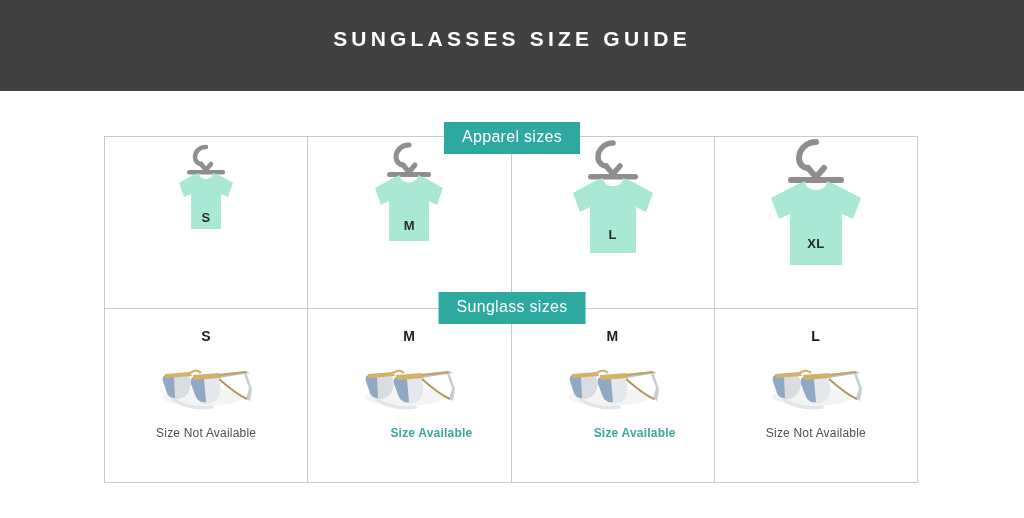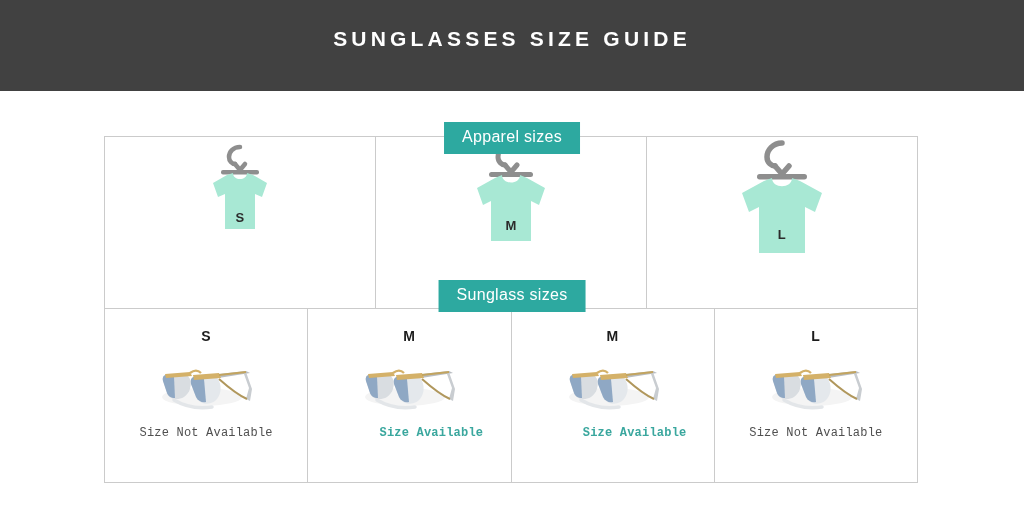--- a/index.html
+++ b/index.html
@@ -88,21 +88,21 @@
     color: #ffffff;
     font-size: 16px;
     font-weight: 300;
     letter-spacing: 0.3px;
     padding: 7px 18px 9px 18px;
     line-height: 1;
     white-space: nowrap;
     z-index: 5;
   }
   .badge-apparel { top: 122px; }
-  .badge-sunglass { top: 280px; }
+  .badge-sunglass { top: 292px; }
 
   
   .shirt-wrap {
     position: relative;
     width: 100%;
     height: 100%;
     display: flex;
     align-items: flex-start;
     justify-content: center;
   }
@@ -130,21 +130,20 @@
   .sg-img {
     margin-top: 10px;
     display: block;
   }
   .sg-status {
     font-size: 12px;
     font-weight: 400;
     letter-spacing: 0.2px;
     line-height: 1;
     margin-top: 10px;
-    font-family: Liberation Mono, monospace;
   }
   .status-available { color: #3aa79e; font-weight: bold; margin-left: 44px; }
   .status-unavailable { color: #4f4f4f; }
 </style>
 </head>
 <body>
 
 <div class="header">
   <div class="header-title">SUNGLASSES SIZE GUIDE</div>
 </div>
@@ -185,20 +184,31 @@
         <svg class="shirt-svg" width="128" height="142" viewBox="0 0 128 142">
           <path d="M64 6 C55 6 49 13 49 20 C49 26 54 29 57 29" fill="none" stroke="#8e8e8e" stroke-width="5.5" stroke-linecap="round"></path>
           <path d="M57 29 L64 37 L71 29" fill="none" stroke="#8e8e8e" stroke-width="5.5" stroke-linecap="round" stroke-linejoin="round"></path>
           <rect x="39" y="37" width="50" height="5.5" rx="2.7" fill="#8e8e8e"></rect>
           <path d="M46 44 L54 41 C54 52 74 52 74 41 L82 44 L104 56 L97 75 L87 70 L87 116 L41 116 L41 70 L31 75 L24 56 Z" fill="#a8e8d4"></path>
         </svg>
         <div class="shirt-letter" style="top:91px;">L</div>
       </div>
     </div>
 
+    <div class="cell">
+      <div class="shirt-wrap">
+        <svg class="shirt-svg" width="146" height="155" viewBox="0 0 146 155">
+          <path d="M73 5 C63 5 56 13 56 21 C56 28 61 31 65 31" fill="none" stroke="#8e8e8e" stroke-width="6" stroke-linecap="round"></path>
+          <path d="M65 31 L73 40 L81 31" fill="none" stroke="#8e8e8e" stroke-width="6" stroke-linecap="round" stroke-linejoin="round"></path>
+          <rect x="45" y="40" width="56" height="6" rx="3" fill="#8e8e8e"></rect>
+          <path d="M53 48 L62 44 C62 56 84 56 84 44 L93 48 L118 61 L110 82 L99 77 L99 128 L47 128 L47 77 L36 82 L28 61 Z" fill="#a8e8d4"></path>
+        </svg>
+        <div class="shirt-letter" style="top:100px;">XL</div>
+      </div>
+    </div>
 
   </div>
 
   <div class="row row-sunglass">
 
     <div class="cell">
       <div class="sg-size">S</div>
       <svg class="sg-img" width="112" height="64" viewBox="0 0 112 64">
         <ellipse cx="52" cy="44" rx="40" ry="9" fill="#f4f4f4"></ellipse>
         <path d="M60 22 L96 18 L100 20 L62 26 Z" fill="#b9bdc2"></path>

